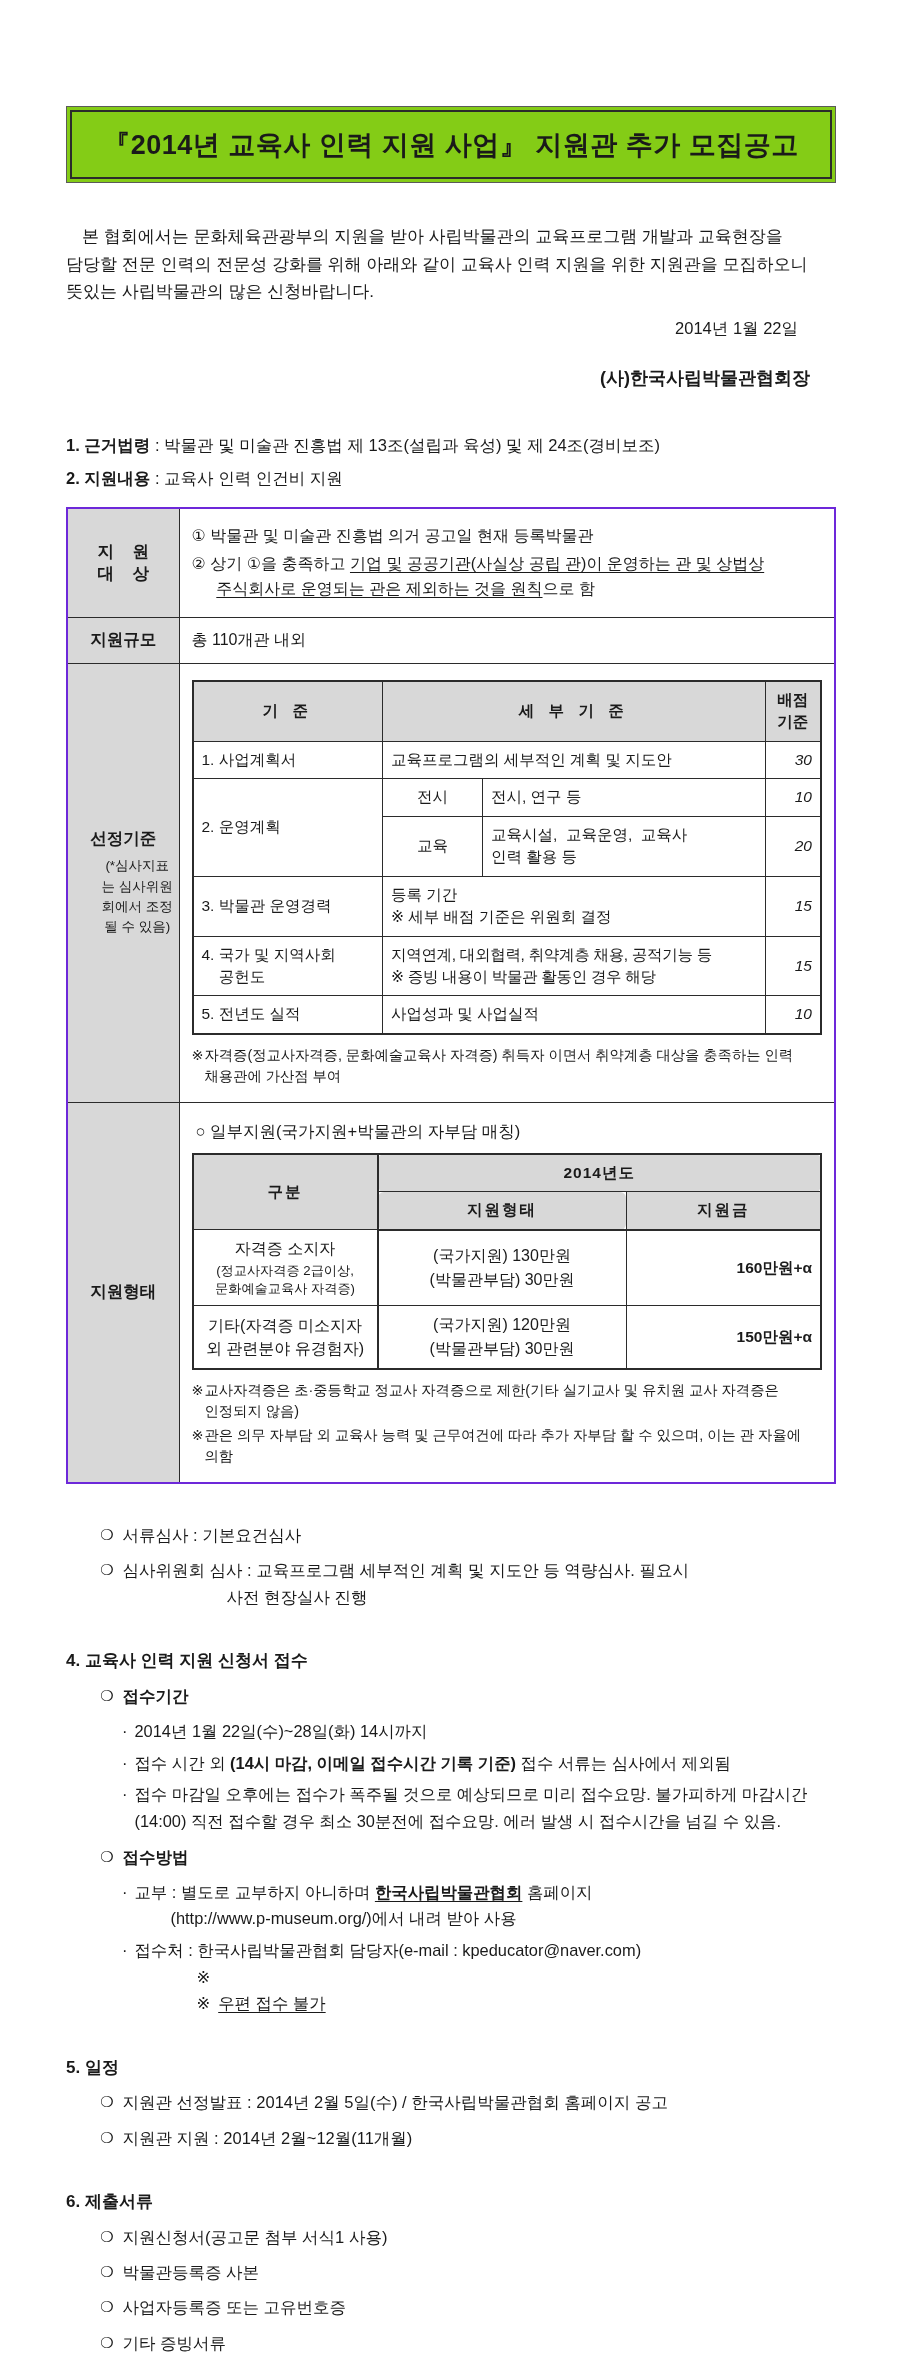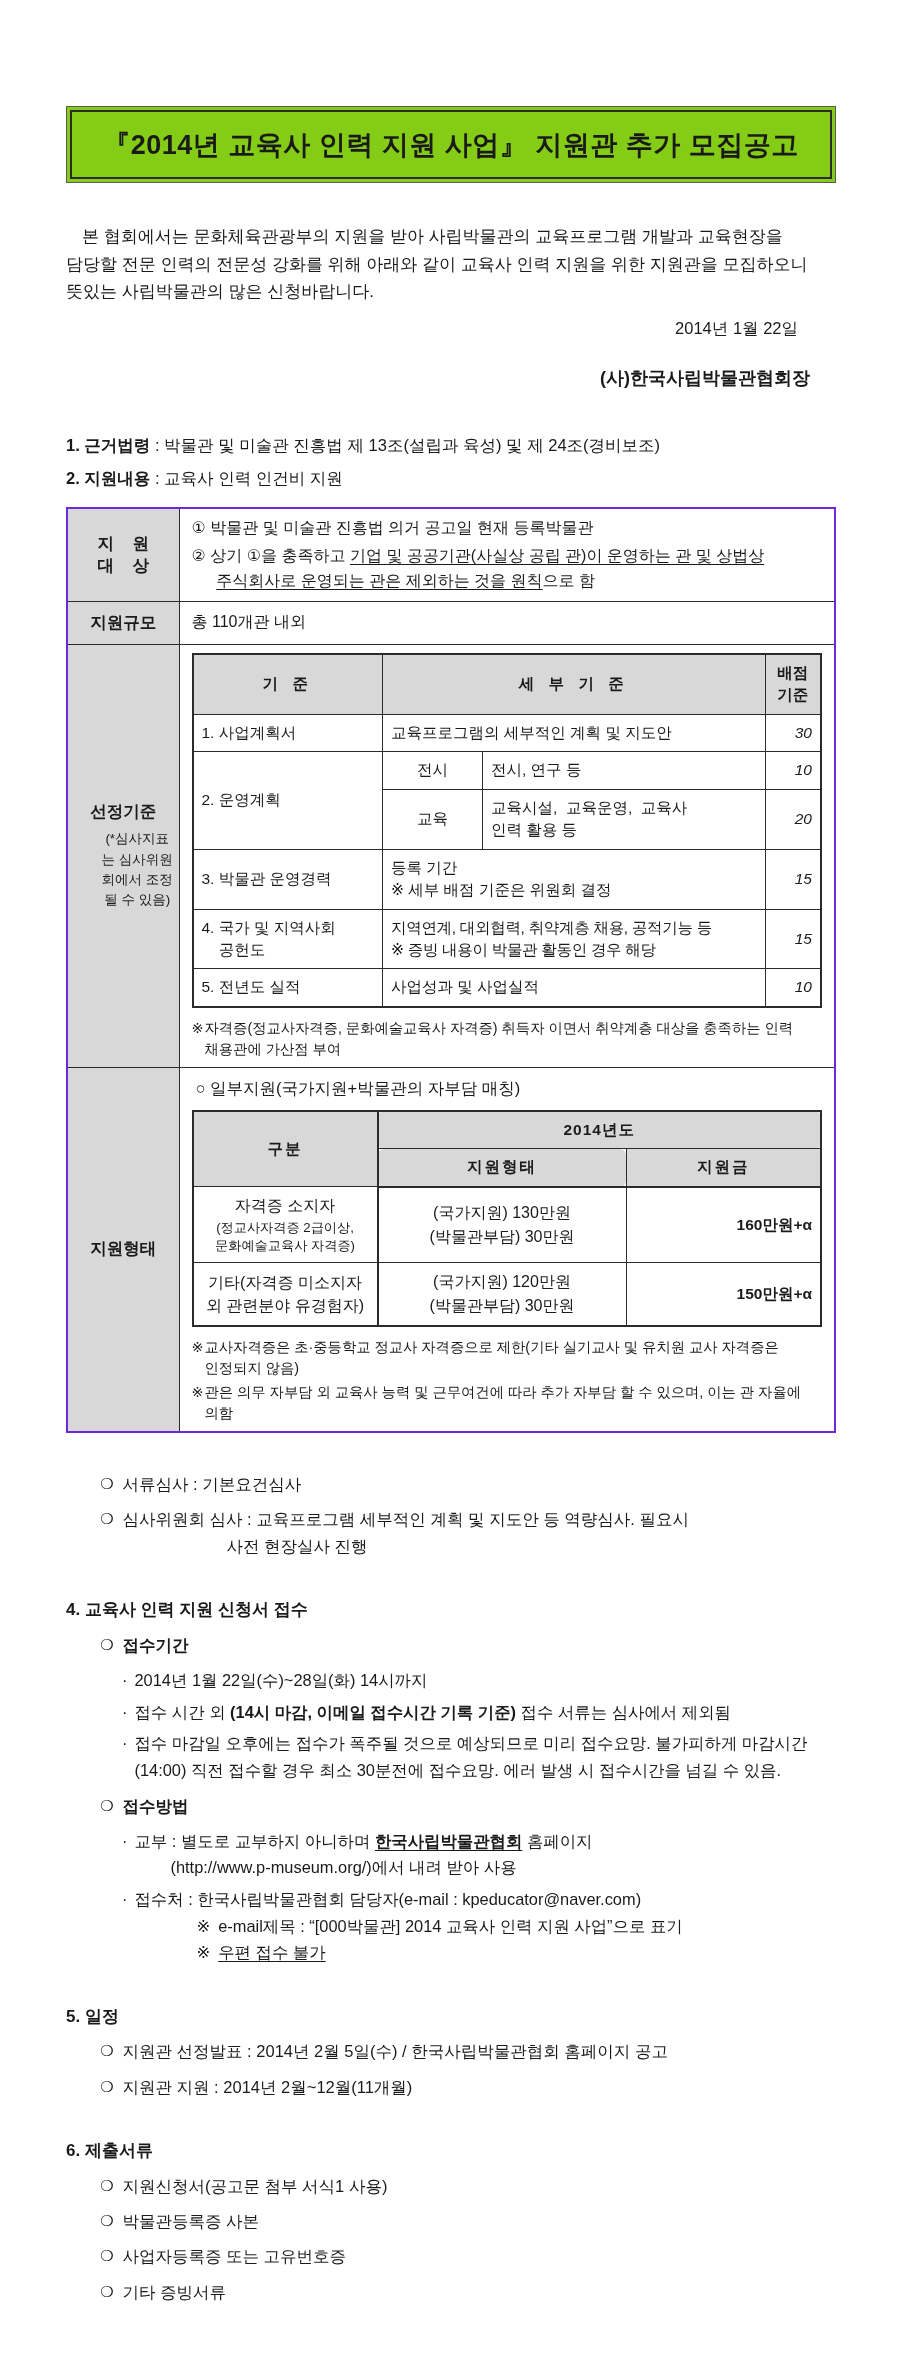--- a/index.html
+++ b/index.html
@@ -54,21 +54,21 @@
   }
   table.main > tbody > tr > td { border: 1px solid #2b2b2b; vertical-align: middle; }
   td.rowhdr {
     width: 112px;
     background: #d8d8d8;
     text-align: center;
     font-weight: 700;
     padding: 10px 4px;
     font-size: 16.5px;
   }
-  td.rowbody { padding: 4px 12px; background: #fff; }
+  td.rowbody { padding: 12px 12px; background: #fff; }
   .pre { white-space: pre; }
   .prew { white-space: pre-wrap; }
   .hang { padding-left: 1.55em; text-indent: -1.55em; margin: 3px 0; line-height: 1.55; word-break: keep-all; }
   .u { text-decoration: underline; text-underline-offset: 3px; }
   .hdr-note { font-weight: 400; font-size: 13.5px; line-height: 1.5; margin-top: 6px; word-break: break-all; margin-left: 28px; }
 
   
   table.inner {
     width: 100%;
     border-collapse: collapse;
@@ -319,21 +319,20 @@
         <span>교부 : 별도로 교부하지 아니하며 </span><b class="u">한국사립박물관협회</b><span> 홈페이지</span>
         <div class="cont" style="margin-left:36px">(http://www.p-museum.org/)에서 내려 받아 사용</div>
       </div>
     </div>
     <div class="dot-item">
       <span class="mk">·</span>
       <div class="txt">
         <span>접수처 : 한국사립박물관협회 담당자(e-mail : kpeducator@naver.com)</span>
         <div class="ref-line" style="margin-left:62px">
           <span class="mk">※</span>
-          <span>e-mail제목 : “[000박물관] 2014 교육사 인력 지원 사업”으로 표기</span>
         </div>
         <div class="ref-line" style="margin-left:62px">
           <span class="mk">※</span>
           <span class="u">우편 접수 불가</span>
         </div>
       </div>
     </div>
   </div>
 
   <div class="sec">

